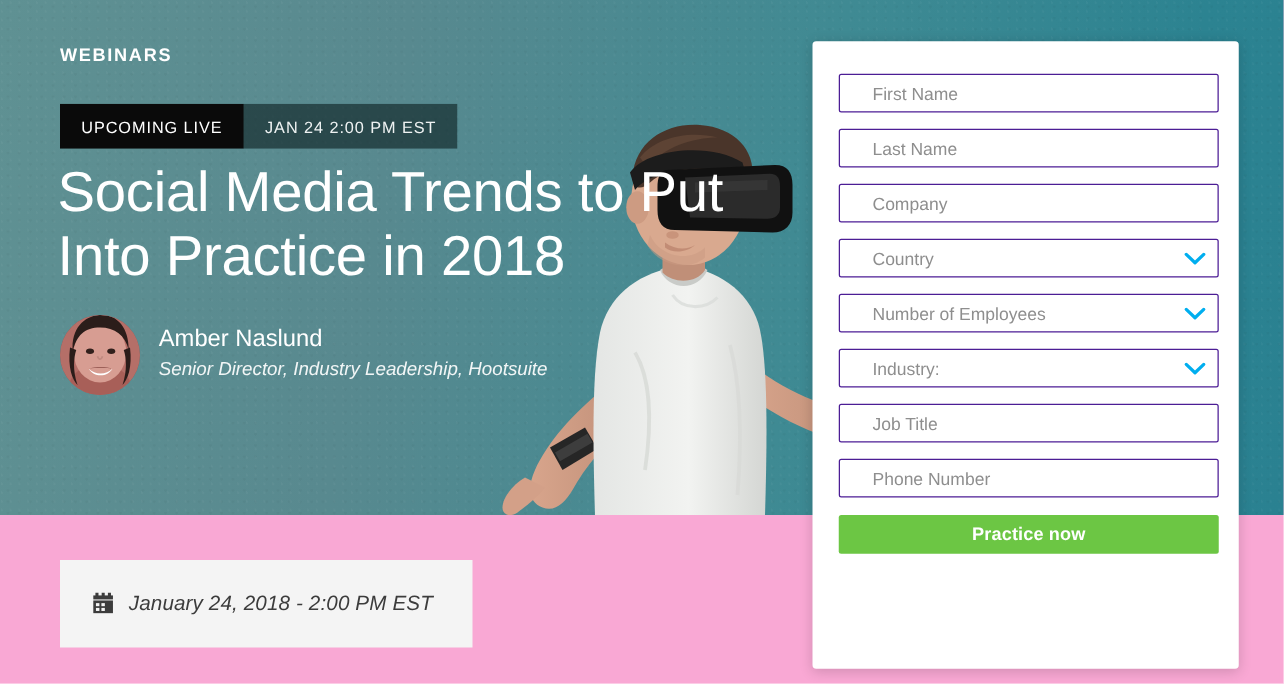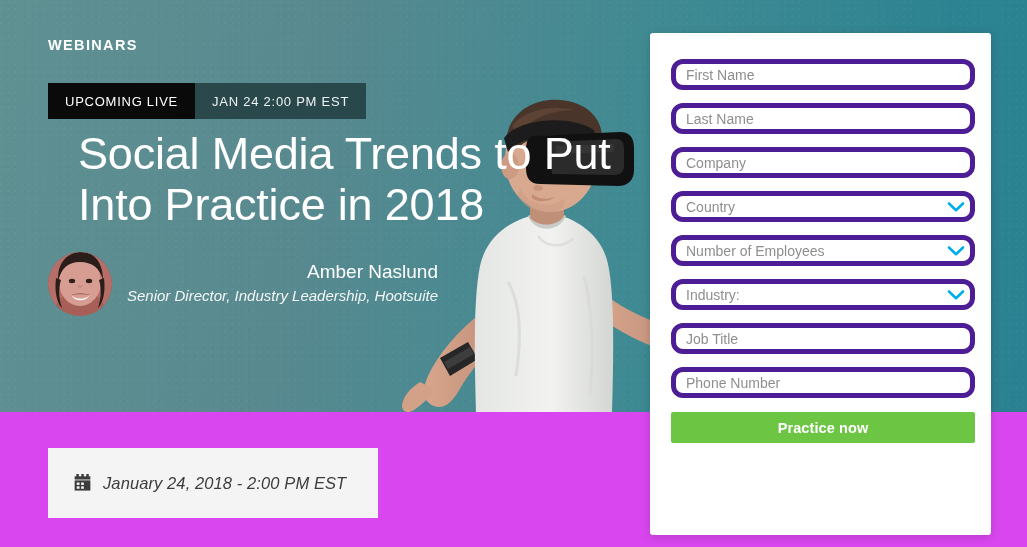--- a/index.html
+++ b/index.html
@@ -11,21 +11,21 @@
     overflow: hidden;
     background: #ffffff;
     font-family: "Liberation Sans", sans-serif;
     -webkit-font-smoothing: antialiased;
   }
 
   .page {
     position: relative;
     width: 1027px;
     height: 547px;
-    background: #d946ef;
+    background: #f9a8d4;
   }
 
   
   .hero {
     position: absolute;
     left: 0;
     top: 0;
     width: 1027px;
     height: 412px;
     background: linear-gradient(100deg, #5f9193 0%, #58898f 30%, #3f8a93 62%, #2c8391 88%, #2a8191 100%);
@@ -94,21 +94,20 @@
   .hero-title {
     position: absolute;
     left: 46px;
     top: 128px;
     width: 600px;
     font-size: 45px;
     line-height: 51px;
     font-weight: normal;
     color: #ffffff;
     letter-spacing: -0.2px;
-    margin-left: 32px;
   }
 
   .speaker {
     position: absolute;
     left: 48px;
     top: 252px;
     display: flex;
     align-items: center;
   }
   .avatar {
@@ -116,21 +115,20 @@
     height: 64px;
     border-radius: 50%;
     overflow: hidden;
     flex: none;
     background: #9b5f5c;
     position: relative;
   }
   .speaker-text {
     margin-left: 15px;
     padding-bottom: 2px;
-    text-align: right;
   }
   .speaker-name {
     font-size: 19px;
     color: #ffffff;
     line-height: 25px;
   }
   .speaker-role {
     font-size: 15px;
     font-style: italic;
     color: #f2f6f6;
@@ -186,27 +184,27 @@
 
   .field {
     position: relative;
     width: 304px;
     height: 31px;
     margin-bottom: 13px;
   }
   .field input {
     width: 100%;
     height: 100%;
-    border: 5px solid #4c1d95;
-    border-radius: 12px;
+    border: 1px solid #4c1d95;
+    border-radius: 2px;
     outline: none;
     font-family: "Liberation Sans", sans-serif;
     font-size: 14px;
     color: #3a3a3a;
-    padding: 0 10px;
+    padding: 0 26px;
     background: #ffffff;
   }
   .field input::placeholder { color: #8e8e8e; opacity: 1; }
 
   .field.select input { padding-right: 36px; cursor: pointer; }
 
   .chevron {
     position: absolute;
     right: 10px;
     top: 50%;

